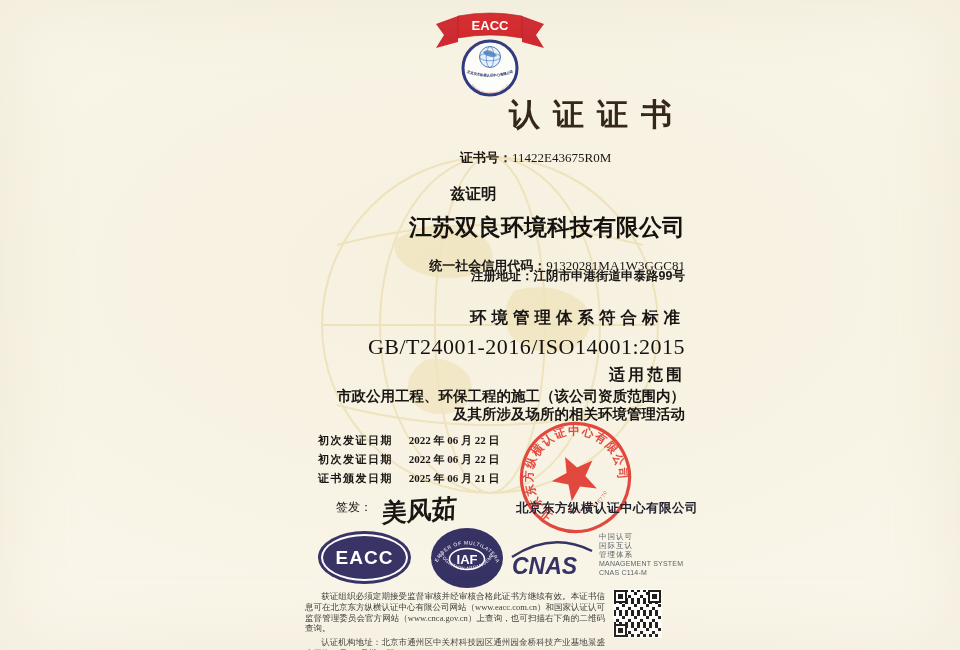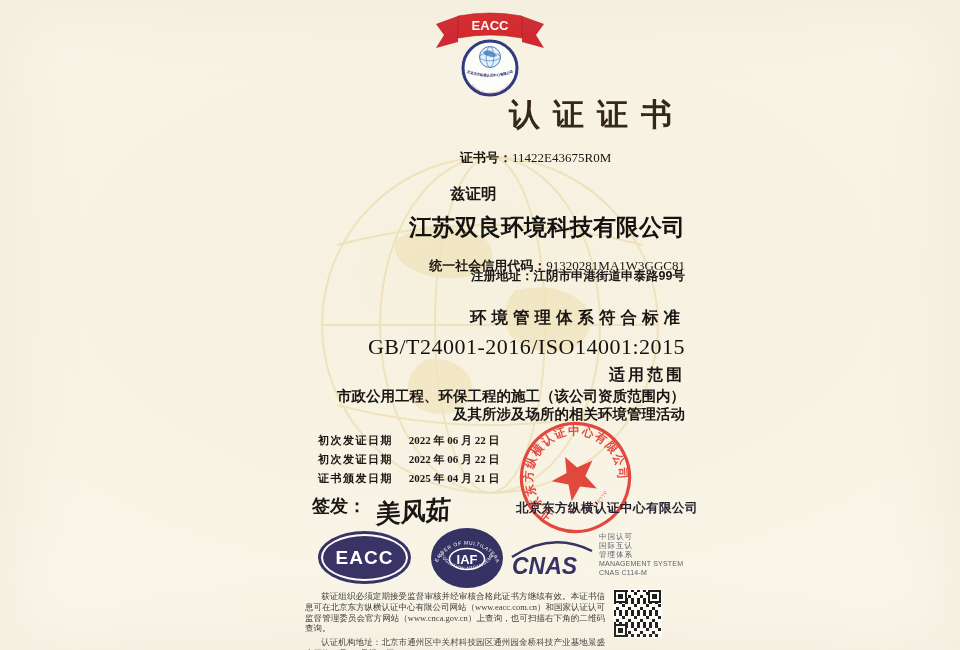--- a/index.html
+++ b/index.html
@@ -35,21 +35,21 @@
   .scope1{top:387px;font-size:14.5px;font-weight:bold;font-family:"Liberation Sans","DejaVu Sans",sans-serif;}
   .scope2{top:405px;font-size:14.5px;font-weight:bold;font-family:"Liberation Sans","DejaVu Sans",sans-serif;}
 
   .dates{left:318px;top:433px;font-size:11px;}
   .daterow{margin-bottom:4px;white-space:nowrap;}
   .dlabel{font-weight:bold;letter-spacing:1.5px;display:inline-block;width:80px;}
   .dvalue{font-weight:bold;margin-left:8px;}
 
   .seal{left:513px;top:415px;}
   .signrow{left:312px;top:494px;white-space:nowrap;}
-  .signlbl{font-size:18px;font-weight:bold;vertical-align:8px;}
+  .signlbl{font-size:12px;font-weight:normal;vertical-align:8px;margin-left:24px;}
   .signame{font-size:25px;font-weight:900;display:inline-block;margin-left:6px;
     transform:rotate(-4deg) skewX(-6deg);font-family:"Liberation Serif","DejaVu Serif",serif;}
   .issuer{left:516px;top:500px;font-size:12.5px;font-weight:bold;color:#23222f;letter-spacing:.5px;}
 
   .logo-eacc{left:318px;top:531px;width:93px;height:53px;background:#3a3366;border-radius:50%;
     display:flex;align-items:center;justify-content:center;}
   .logo-eacc .inner{width:83px;height:43px;border:2.5px solid #fff;border-radius:50%;
     display:flex;align-items:center;justify-content:center;color:#fff;font-weight:bold;
     font-size:19px;letter-spacing:1px;font-family:"Liberation Sans","DejaVu Sans",sans-serif;}
   .logo-iaf{left:429px;top:526px;}
@@ -140,21 +140,21 @@
     <div class="daterow">
       <span class="dlabel">初次发证日期</span>
       <span class="dvalue">2022 年 06 月 22 日</span>
     </div>
     <div class="daterow">
       <span class="dlabel">初次发证日期</span>
       <span class="dvalue">2022 年 06 月 22 日</span>
     </div>
     <div class="daterow">
       <span class="dlabel">证书颁发日期</span>
-      <span class="dvalue">2025 年 04 月 21 日</span>
+      <span class="dvalue">2025 年 06 月 21 日</span>
     </div>
   </div>
 
   <svg class="abs seal" width="125" height="125" viewBox="0 0 125 125">
     <g transform="rotate(-27 62.5 62.5)" opacity=".88">
       <circle cx="62.5" cy="62.5" r="54" fill="none" stroke="#df3128" stroke-width="3.2"></circle>
       <path fill="#df3128" d="M62.5,39.5 L68.4,54.4 L85.3,55.1 L72,65.6 L76.6,81.9 L62.5,72.5 L48.4,81.9 L53,65.6 L39.7,55.1 L56.6,54.4 Z"></path>
       <defs>
         <path id="sp1" d="M 29.4,90 A 43 43 0 1 1 95.6,90"></path>
         <path id="sp2" d="M 34,83 A 35 35 0 0 0 91,83"></path>

